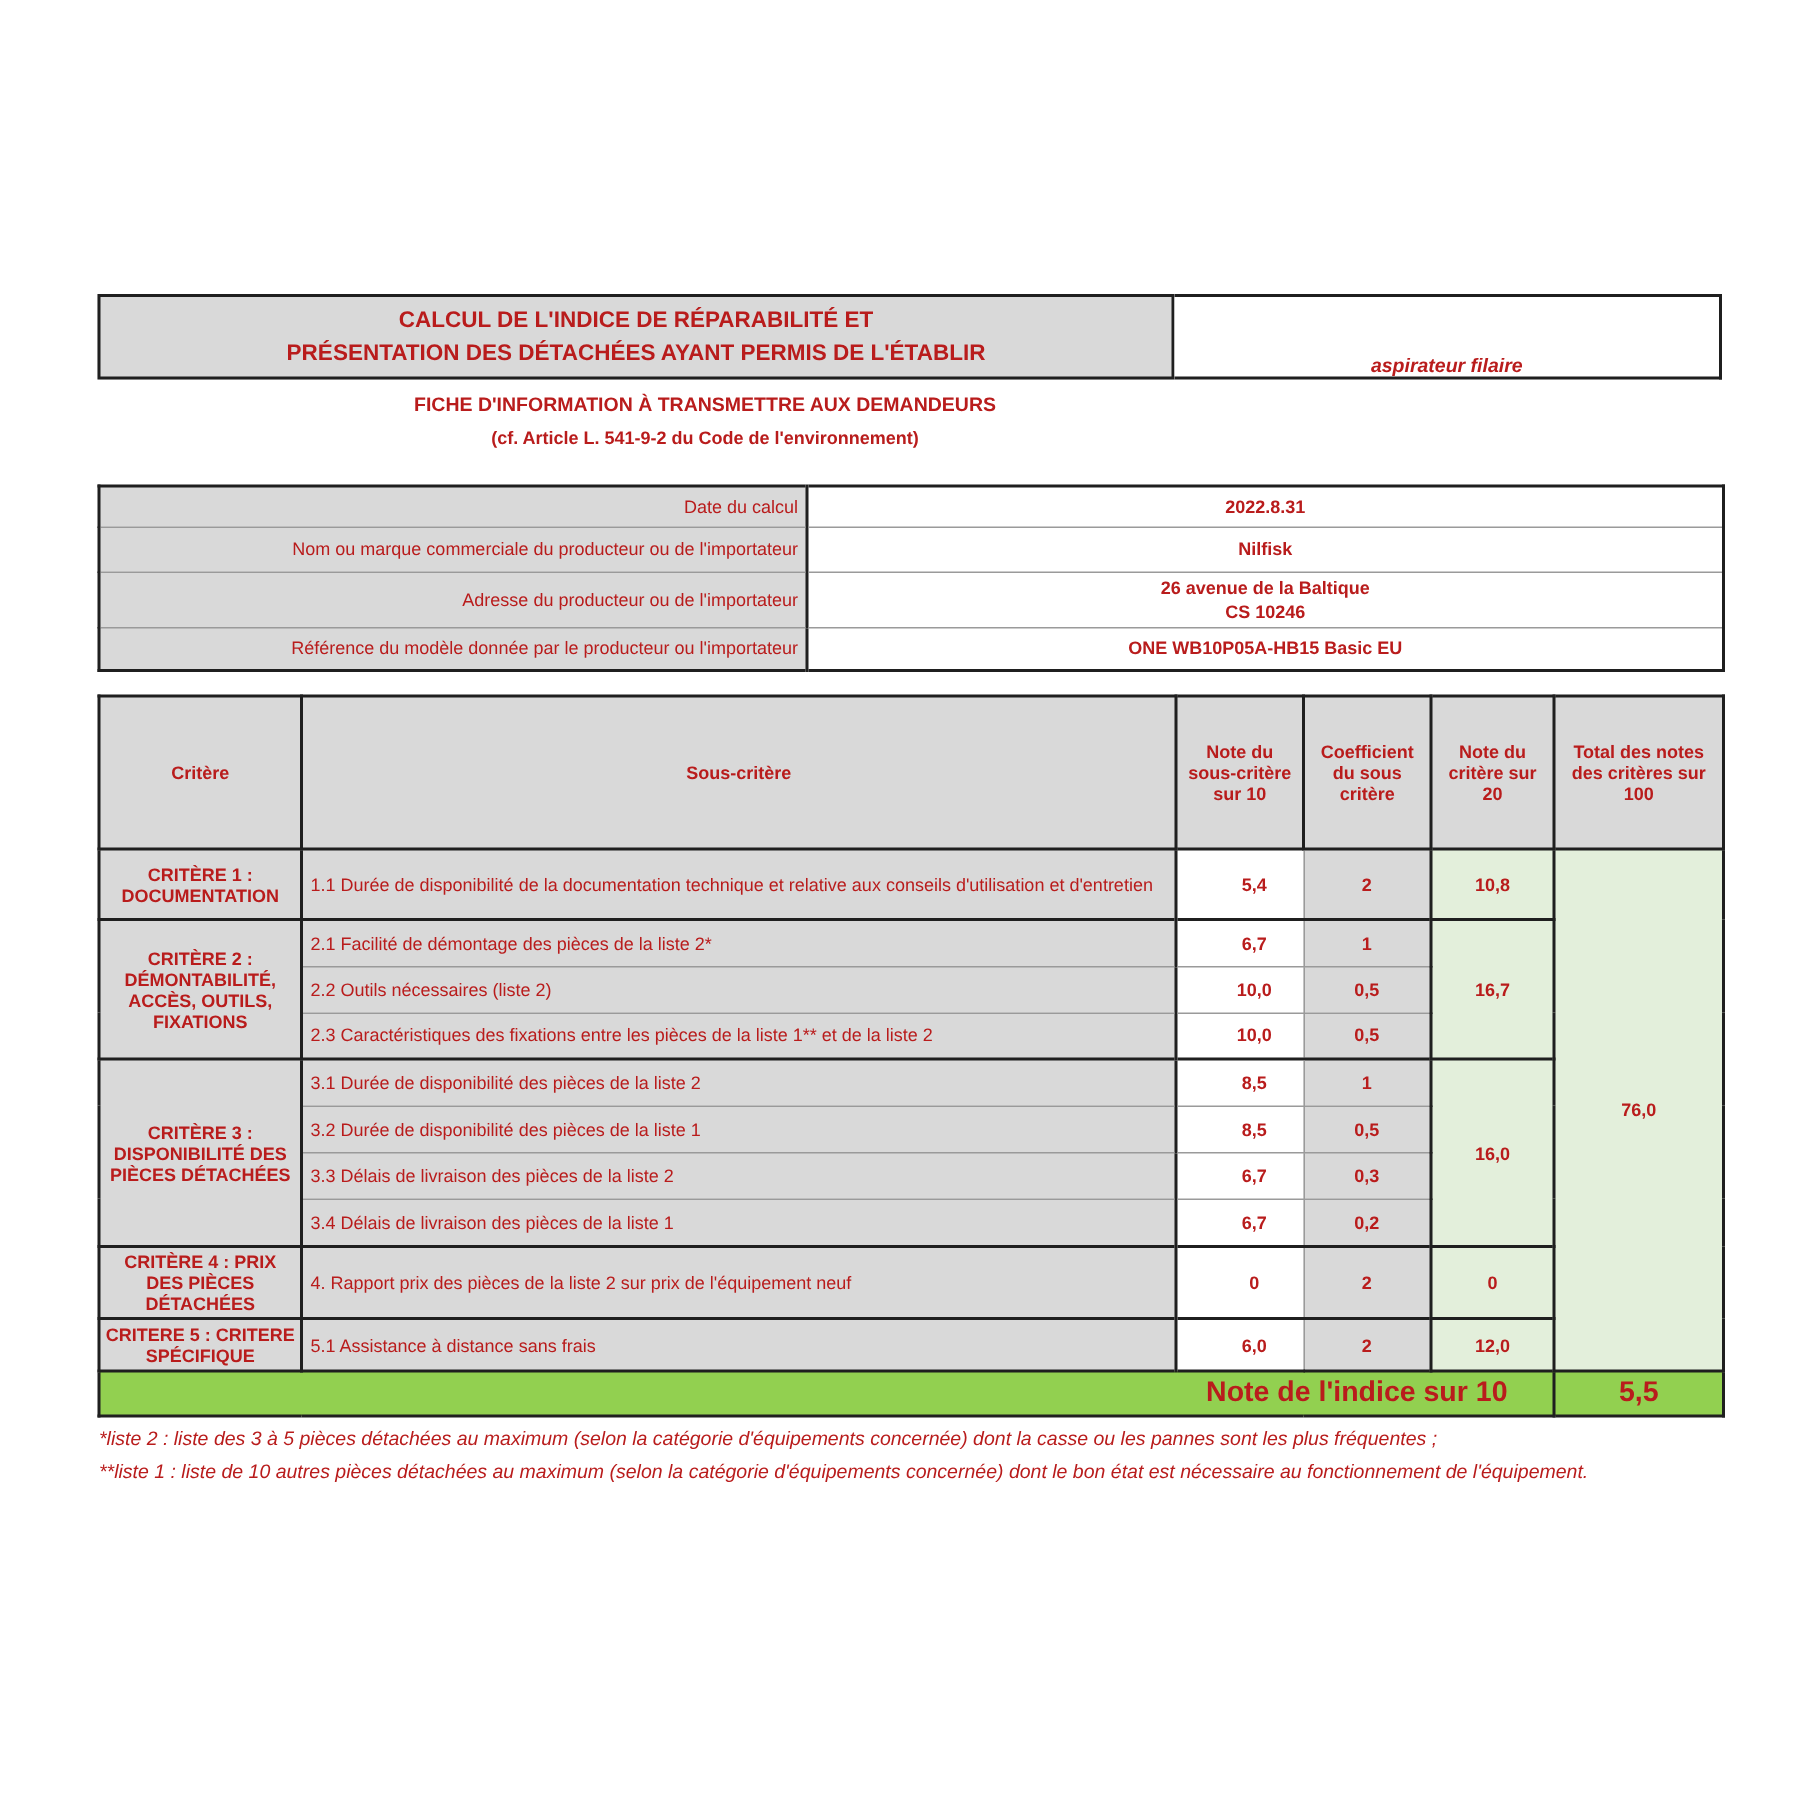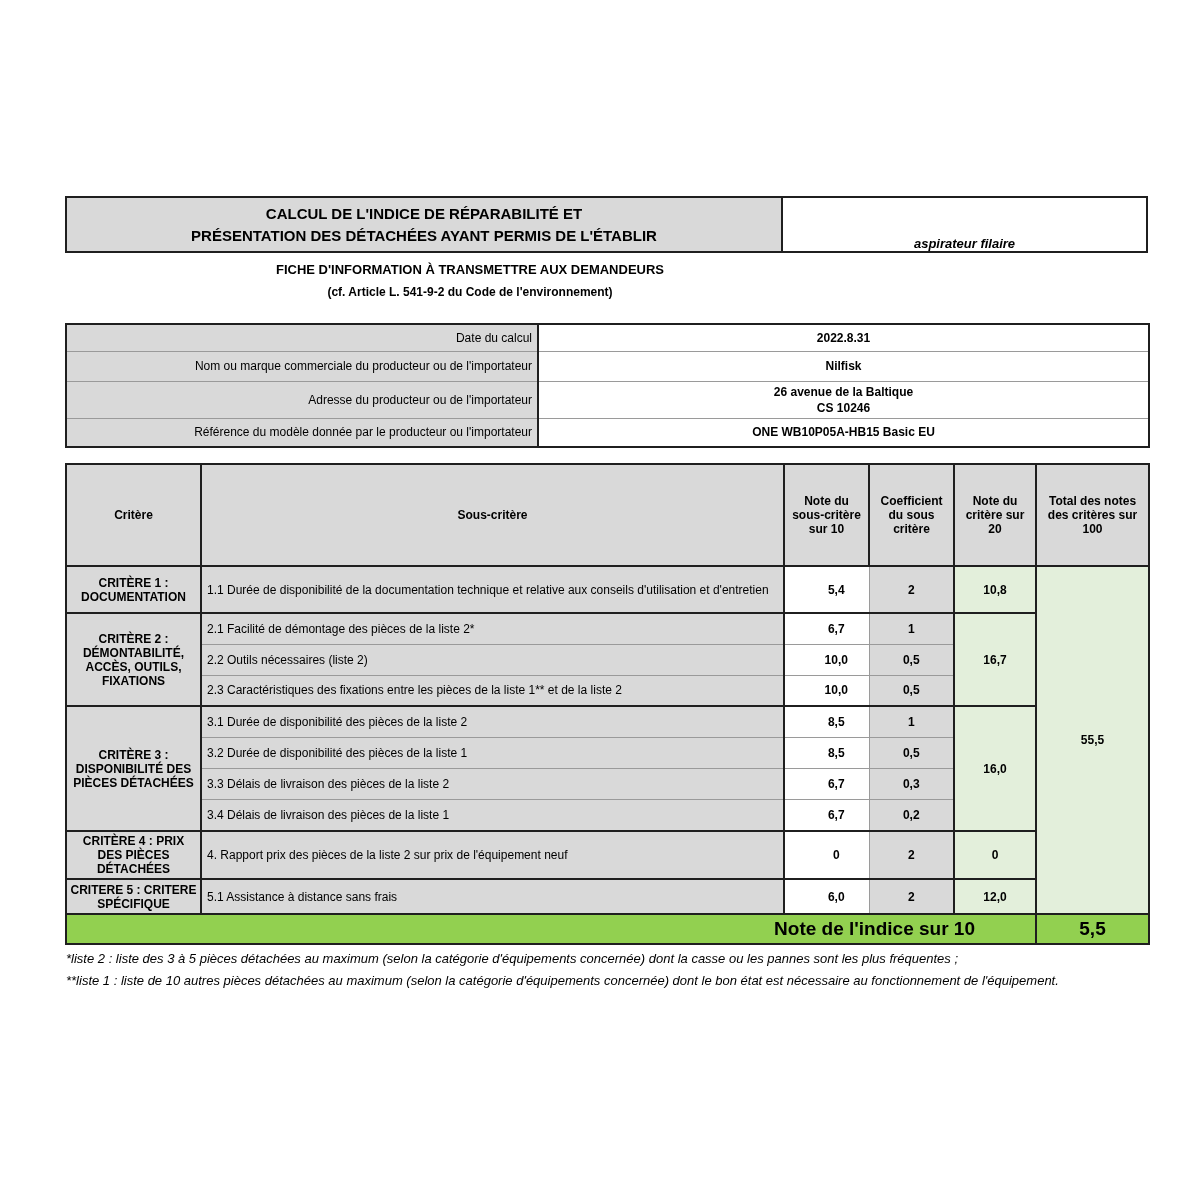--- a/index.html
+++ b/index.html
@@ -3,21 +3,21 @@
 <meta charset="utf-8">
 <style>
   * { box-sizing: border-box; }
   html, body { margin: 0; padding: 0; background: #ffffff; }
   .page {
     position: relative;
     width: 1016px;
     height: 1200px;
     background: #ffffff;
     font-family: "Liberation Sans", sans-serif;
-    color: #000000;
+    color: #b91c1c;
   }
 
   
   .header-row {
     position: absolute;
     left: 65px; top: 196px;
     width: 1083px; height: 57px;
     display: flex;
   }
   .title-box {
@@ -87,21 +87,21 @@
   td.n10  { background: #ffffff; border: 1px solid #9a9a9a; border-left: 2px solid #1f1f1f; text-align: center; font-weight: bold; padding-left: 24px; }
   td.coef { background: #d9d9d9; border: 1px solid #9a9a9a; text-align: center; font-weight: bold; }
   td.n20  { background: #e3efdb; border: 2px solid #1f1f1f; text-align: center; font-weight: bold; }
   td.total{ background: #e3efdb; border: 2px solid #1f1f1f; text-align: center; font-weight: bold; }
   tr.block-start td { border-top: 2px solid #1f1f1f; }
   tr.final td {
     background: #92d050;
     border: 2px solid #1f1f1f;
     font-weight: bold; font-size: 19px;
   }
-  td.final-label { text-align: right; padding-right: 60px; }
+  td.final-label { text-align: right; padding-right: 30px; }
   td.final-value { text-align: center; }
 
   
   .footnotes {
     position: absolute;
     left: 66px; top: 948px; width: 1083px;
     font-style: italic; font-size: 13px; line-height: 22px;
   }
 </style>
 </head>
@@ -170,21 +170,21 @@
       <th>Note du critère sur 20</th>
       <th>Total des notes des critères sur 100</th>
     </tr>
 
     <tr class="block-start" style="height:47px">
       <td class="crit">CRITÈRE 1 : DOCUMENTATION</td>
       <td class="sub">1.1 Durée de disponibilité de la documentation technique et relative aux conseils d'utilisation et d'entretien</td>
       <td class="n10">5,4</td>
       <td class="coef">2</td>
       <td class="n20">10,8</td>
-      <td class="total" rowspan="10">55,5</td>
+      <td class="total" rowspan="10">76,0</td>
     </tr>
 
     <tr class="block-start" style="height:31px">
       <td class="crit" rowspan="3">CRITÈRE 2 : DÉMONTABILITÉ, ACCÈS, OUTILS, FIXATIONS</td>
       <td class="sub">2.1 Facilité de démontage des pièces de la liste 2*</td>
       <td class="n10">6,7</td>
       <td class="coef">1</td>
       <td class="n20" rowspan="3">16,7</td>
     </tr>
     <tr style="height:31px">

